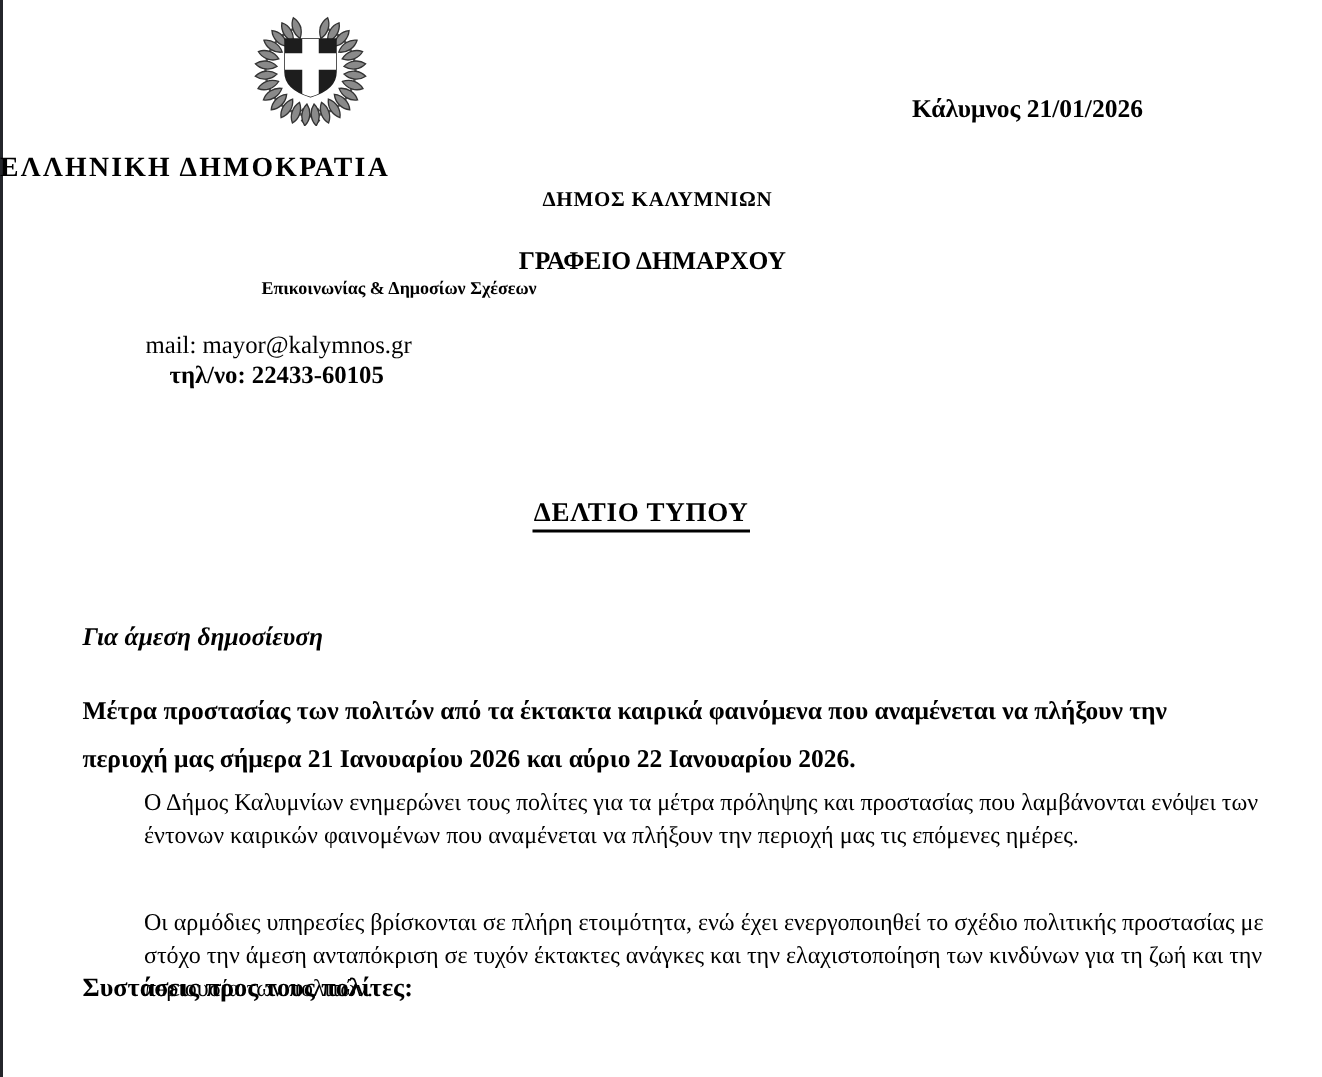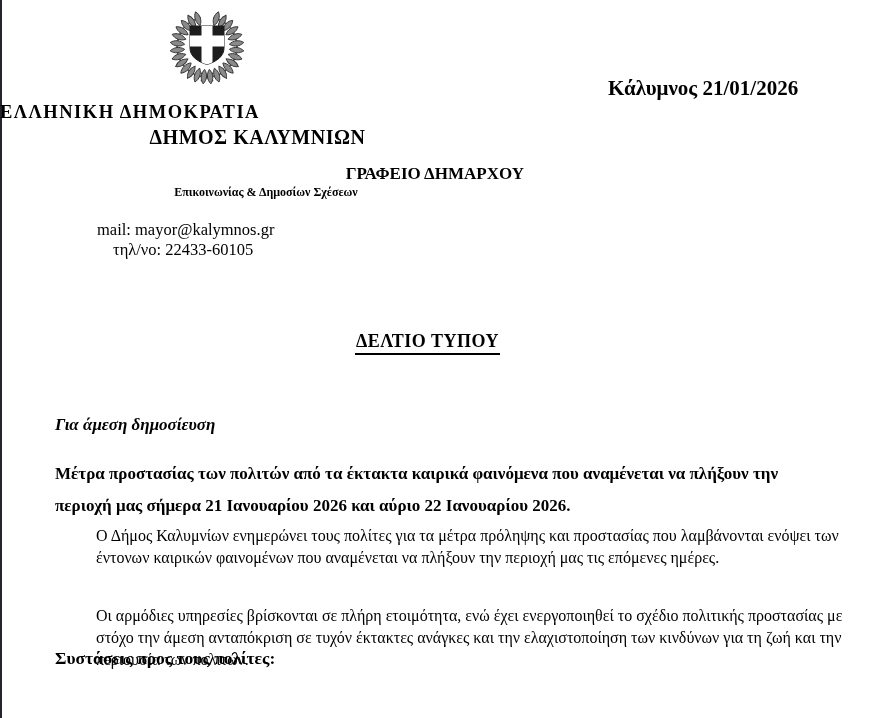--- a/index.html
+++ b/index.html
@@ -11,44 +11,44 @@
     font-family:"Liberation Serif","DejaVu Serif",serif;
     color:#000;
   }
   .page-edge{
     position:absolute;left:0;top:0;width:2px;height:718px;
     background:#24262b;
   }
   .abs{position:absolute;}
   .emblem{left:167px;top:4px;width:80px;height:80px;}
   .date-line{
-    left:608px;top:76px;
-    font-size:21px;font-weight:bold;white-space:nowrap;
+    left:608px;top:63px;
+    font-size:17px;font-weight:bold;white-space:nowrap;
   }
   .hdr-country{
     left:0;top:102px;width:518px;
     font-size:18.5px;font-weight:bold;letter-spacing:1.5px;white-space:nowrap;
   }
   .hdr-muni{
-    left:0;top:126px;width:515px;text-align:center;
-    font-size:20px;font-weight:bold;letter-spacing:0.5px;white-space:nowrap;
+    left:0;top:126px;width:515px;text-align:right;
+    font-size:14px;font-weight:bold;letter-spacing:0.5px;white-space:nowrap;
   }
   .hdr-office{
     left:0;top:164px;width:524px;text-align:right;
     font-size:17px;font-weight:bold;white-space:nowrap;
   }
   .hdr-office-sub{
     left:0;top:185px;width:532px;text-align:center;
     font-size:12px;font-weight:bold;white-space:nowrap;
   }
   .hdr-mail{
     left:97px;top:220px;font-size:16.5px;font-weight:normal;white-space:nowrap;
   }
   .hdr-phone{
-    left:113px;top:240px;font-size:16.5px;font-weight:normal;white-space:nowrap;
+    left:113px;top:240px;font-size:16.5px;font-weight:bold;white-space:nowrap;
   }
   .doc-title{
     left:55px;top:331px;width:745px;text-align:center;
     font-size:18px;font-weight:bold;letter-spacing:0.5px;
   }
   .doc-title span{
     display:inline-block;
     border-bottom:2px solid #000;
     padding:0 1px 1px 1px;
   }

